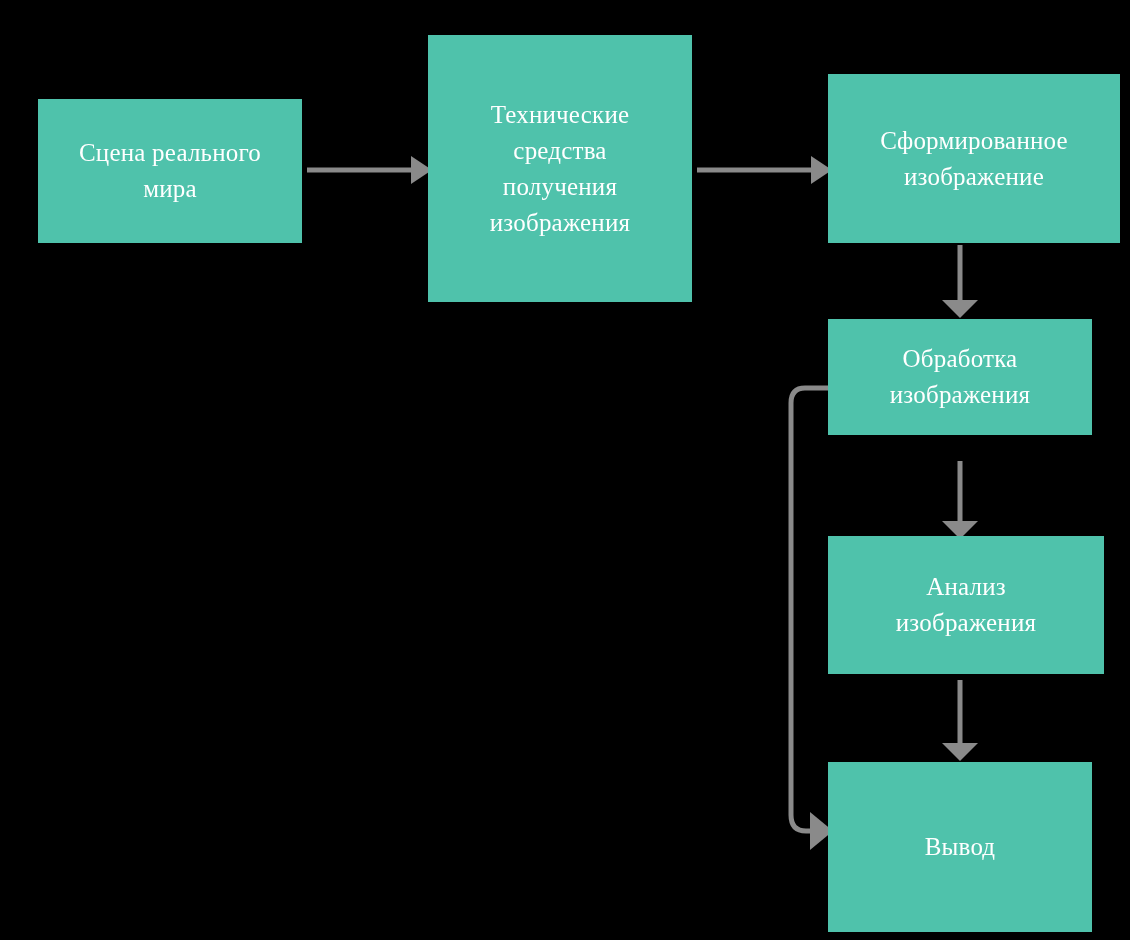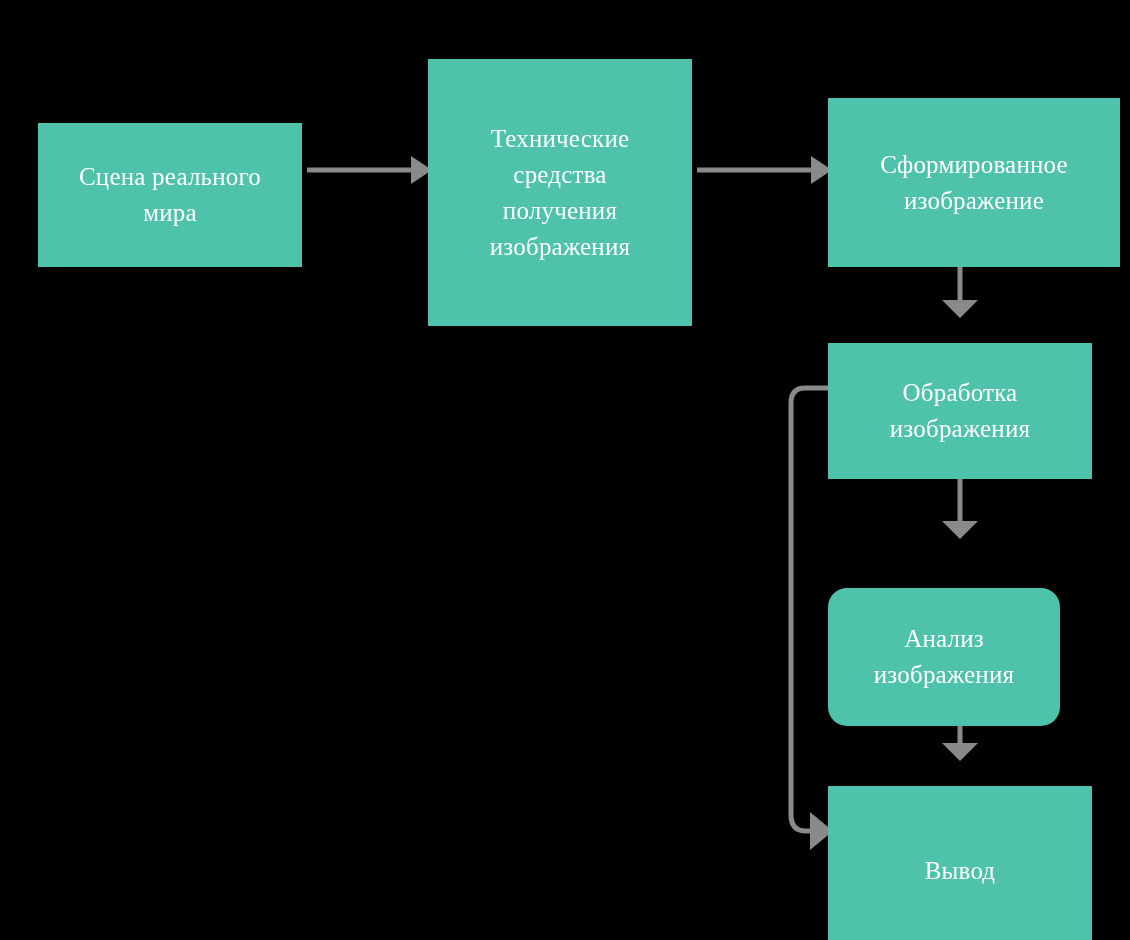--- a/index.html
+++ b/index.html
@@ -31,32 +31,31 @@
     align-items: center;
     justify-content: center;
     text-align: center;
     color: #ffffff;
     font-family: "Liberation Serif", "DejaVu Serif", serif;
     font-size: 25px;
     line-height: 1.44;
     letter-spacing: 0.2px;
     padding: 4px 14px;
     background: #4fc2ab;
-    margin-top: 24px;
   }
   .node-label {
     display: block;
     white-space: pre-line;
   }
   
   #node-scene      { left: 38px;  top: 99px;  width: 264px; height: 144px; }
   #node-capture    { left: 428px; top: 35px;  width: 264px; height: 267px; }
   #node-formed     { left: 828px; top: 74px;  width: 292px; height: 169px; }
-  #node-processing { left: 828px; top: 319px; width: 264px; height: 136px; }
-  #node-analysis   { left: 828px; top: 564px; width: 232px; height: 138px; border-radius: 19px; }
+  #node-processing { left: 828px; top: 319px; width: 264px; height: 116px; }
+  #node-analysis   { left: 828px; top: 536px; width: 276px; height: 138px; }
   #node-output     { left: 828px; top: 762px; width: 264px; height: 170px; }
 </style>
 </head>
 <body>
 
 <div id="diagram-root">
 
   <svg class="edge-layer" viewBox="0 0 1130 940" width="1130" height="940" xmlns="http://www.w3.org/2000/svg">
 
     <g>

